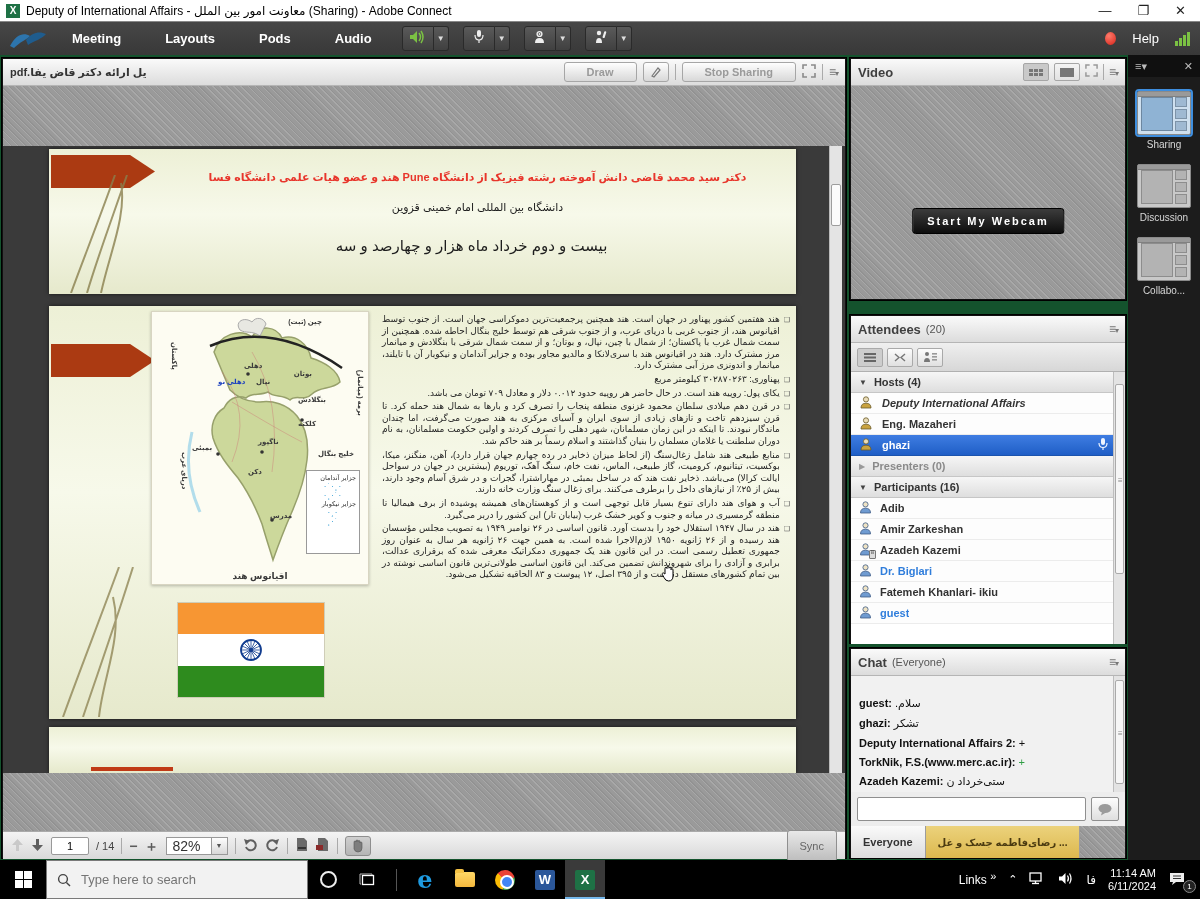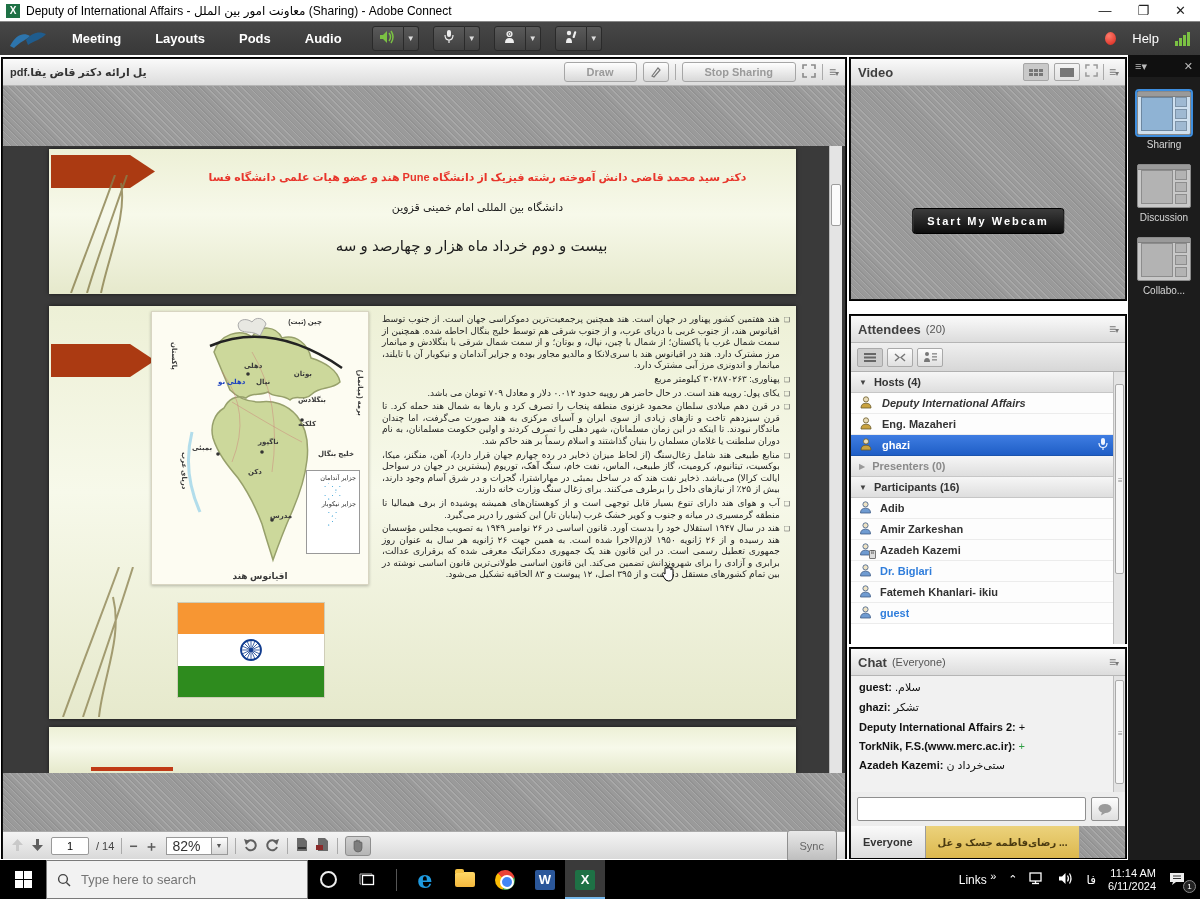--- a/index.html
+++ b/index.html
@@ -8,33 +8,33 @@
 .hatch{background-color:#9a9a9a;background-image:repeating-linear-gradient(45deg,rgba(255,255,255,.14) 0 1px,rgba(0,0,0,.05) 1px 2px,transparent 2px 5px)}
 
 .titlebar{position:absolute;left:0;top:0;width:1200px;height:22px;background:#fff;border-bottom:1px solid #888;display:flex;align-items:center;padding:0 6px;font-size:12px}
 .app-ico{width:14px;height:14px;background:#1e7145;color:#fff;font-size:10px;font-weight:bold;display:flex;align-items:center;justify-content:center;margin-right:6px;flex:0 0 auto}
 .tb-title{flex:1;white-space:nowrap;overflow:hidden;color:#000}
 .tb-btns{display:flex;gap:26px;margin-right:8px;color:#222;font-size:13px}
 .tb-btns span{cursor:default;line-height:14px}
 
 .menubar{position:absolute;left:0;top:22px;width:1200px;height:33px;background:linear-gradient(#474747,#383838);display:flex;align-items:center;color:#fff}
 .mb-logo{width:44px;height:26px;margin-left:6px;position:relative}
-.menus{display:flex;gap:10px;margin-left:10px}
+.menus{display:flex;gap:20px;margin-left:10px}
 .menu-item{font-size:13px;font-weight:bold;padding:6px 12px;color:#fff}
 .av-group{display:flex;margin-left:18px;gap:14px}
 .av-btn{display:flex;height:25px}
 .av-main{width:32px;background:linear-gradient(#5a5a5a,#404040);border:1px solid #2a2a2a;border-radius:3px 0 0 3px;display:flex;align-items:center;justify-content:center}
 .av-arrow{width:15px;background:linear-gradient(#5a5a5a,#404040);border:1px solid #2a2a2a;border-left:none;border-radius:0 3px 3px 0;display:flex;align-items:center;justify-content:center;font-size:8px;color:#ddd}
 .mb-right{margin-left:auto;display:flex;align-items:center;gap:16px;margin-right:10px}
 .rec-dot{width:11px;height:13px;border-radius:50%;background:radial-gradient(circle at 35% 30%,#ff7a6a,#d6241a)}
 .help-label{font-size:13px;color:#fff}
 .sigbars{display:flex;align-items:flex-end;gap:1px;height:14px}
 .sigbars i{width:3px;background:#7bc143;display:block}
 
-.main{position:absolute;left:0;top:55px;width:1200px;height:805px;background:#ffffff}
+.main{position:absolute;left:0;top:55px;width:1200px;height:805px;background:#14532d}
 .pod{position:absolute;background:#e9e9e9;border:1px solid #111;box-shadow:0 0 0 1px #000}
 .pod-header{height:27px;background:linear-gradient(#fafafa,#dcdcdc);border-bottom:1px solid #b5b5b5;display:flex;align-items:center;padding:0 7px;font-size:13px;font-weight:bold;color:#3f3f3f}
 .pod-menu{margin-left:auto;color:#777;font-size:12px;letter-spacing:-1px}
 .pod-menu .car{font-size:8px}
 
 #sharePod{left:2px;top:3px;width:844px;height:800px}
 .share-file{font-size:11px;font-weight:bold;color:#333;direction:rtl;max-width:330px;white-space:nowrap;overflow:hidden}
 .share-hdr-right{margin-left:auto;display:flex;align-items:center;gap:6px}
 .gbtn{background:linear-gradient(#fefefe,#d8d8d8);border:1px solid #a6a6a6;border-radius:3px;font-size:11px;color:#9a9a9a;padding:3px 22px;line-height:12px}
 .icon-btn{width:26px;height:20px;background:linear-gradient(#fefefe,#d8d8d8);border:1px solid #a6a6a6;border-radius:3px;display:flex;align-items:center;justify-content:center}
@@ -105,21 +105,21 @@
 .att-row.selected{background:linear-gradient(#3f7de2,#1f5ec6);color:#fff;border-bottom-color:#1b53ad}
 .att-row.italic .att-name{font-style:italic}
 .att-row.link .att-name{color:#2f7ddb}
 .att-name{white-space:nowrap;overflow:hidden}
 .row-right{margin-left:auto}
 .att-sb{position:absolute;right:0;top:56px;width:12px;height:272px;background:#e3e3e3;border-left:1px solid #bdbdbd}
 .att-sb .thumb{position:absolute;left:1px;top:12px;width:9px;height:190px;background:#f6f6f6;border:1px solid #aaa;border-radius:2px}
 .grip{position:absolute;left:2px;top:50%;color:#888;font-size:8px;line-height:4px}
 
 #chatPod{left:850px;top:593px;width:276px;height:210px;background:#ededed}
-.chat-msgs{position:absolute;left:0;top:27px;width:100%;height:116px;background:#f1f1f1;padding:5px 16px 0 8px;overflow:hidden}
+.chat-msgs{position:absolute;left:0;top:27px;width:100%;height:116px;background:#f1f1f1;padding:21px 16px 0 8px;overflow:hidden}
 .msg{font-size:11px;margin-bottom:7px;color:#111}
 .msg .sender{font-weight:bold}
 .msg .mtext{direction:rtl;unicode-bidi:embed}
 .msg .green{color:#2f9e44}
 .chat-sb{position:absolute;right:0;top:27px;width:12px;height:116px;background:#e3e3e3;border-left:1px solid #bdbdbd}
 .chat-sb .thumb{position:absolute;left:1px;top:4px;width:9px;height:104px;background:#f6f6f6;border:1px solid #aaa;border-radius:2px}
 .chat-input-row{position:absolute;left:0;top:143px;width:100%;height:34px;background:#ededed;display:flex;align-items:center;padding:0 6px;gap:5px}
 .chat-input{flex:1;height:24px;border:1px solid #8f8f8f;border-radius:2px;background:#fff;font-size:11px;padding:0 5px}
 .bubble-btn{width:28px;height:24px;border:1px solid #8f8f8f;border-radius:2px;background:linear-gradient(#fdfdfd,#dfdfdf);display:flex;align-items:center;justify-content:center}
 .chat-tabs{position:absolute;left:0;top:177px;width:100%;height:32px;display:flex;align-items:stretch}

